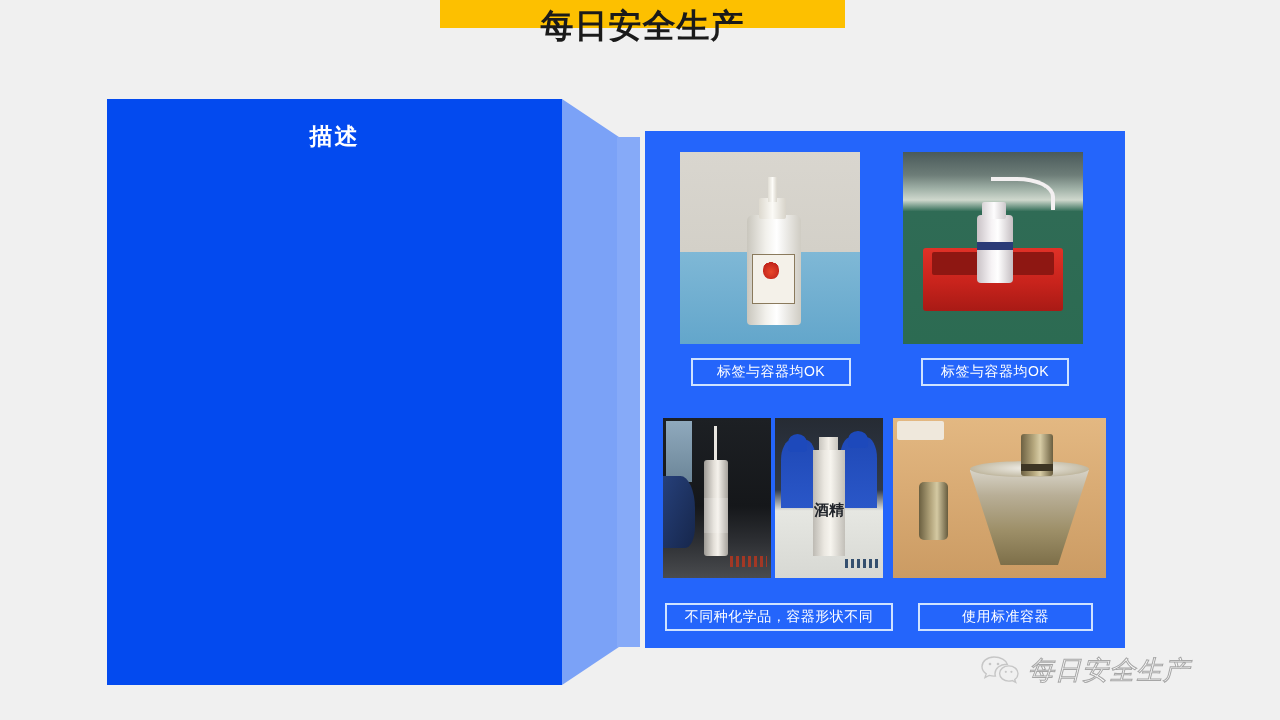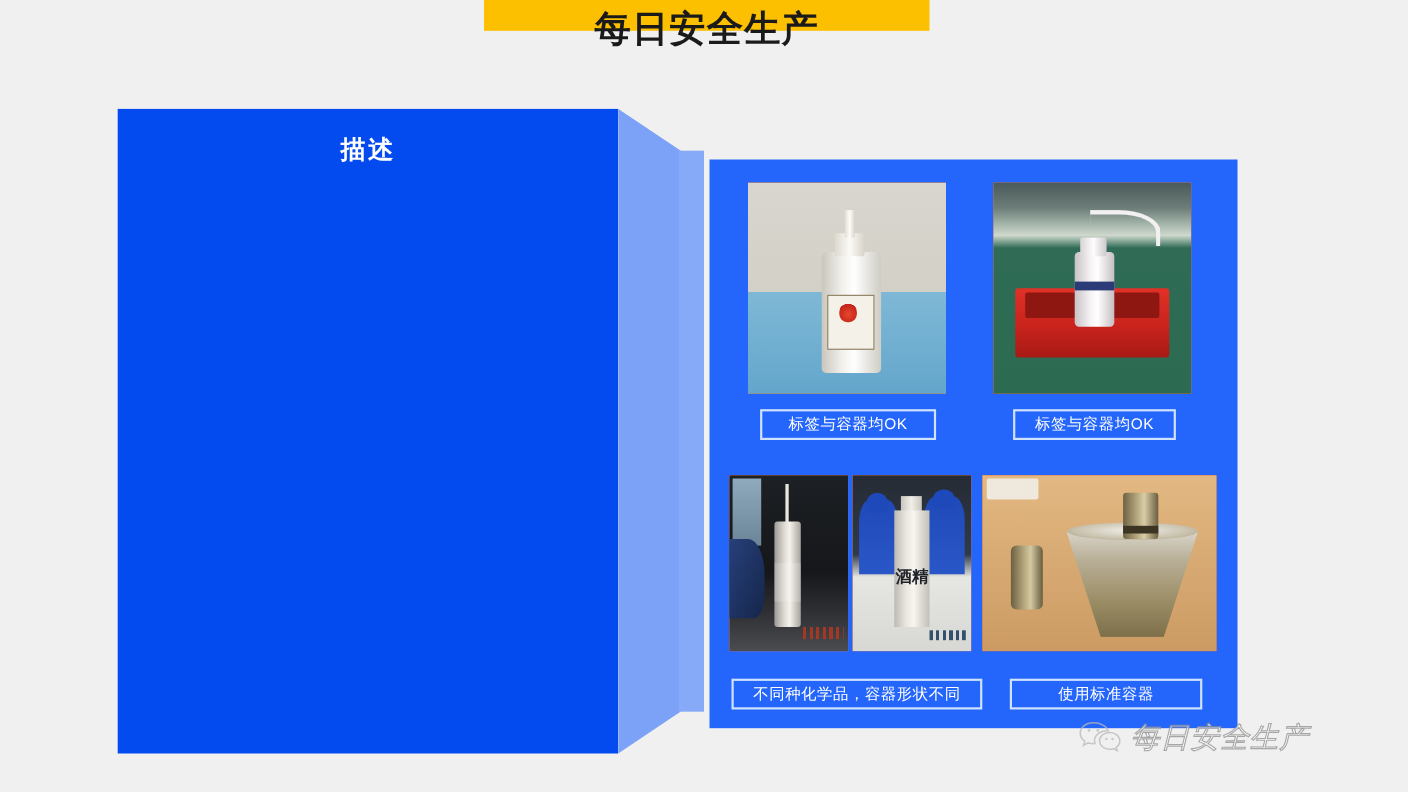--- a/index.html
+++ b/index.html
@@ -98,30 +98,30 @@
     font-size: 20px;
     line-height: 1.3;
     margin-bottom: 62px;
     white-space: nowrap;
   }
 
   
   #photos-panel {
     position: absolute;
     left: 645px;
-    top: 145px;
+    top: 131px;
     width: 480px;
     height: 517px;
     background: #2465fb;
   }
 
   .photo {
     position: absolute;
     overflow: hidden;
-    background: #f97316;
+    background: #84cc16;
   }
   .caption-box {
     position: absolute;
     border: 2px solid #cfe2ff;
     color: #ffffff;
     font-size: 14px;
     display: flex;
     align-items: center;
     justify-content: center;
     white-space: nowrap;

